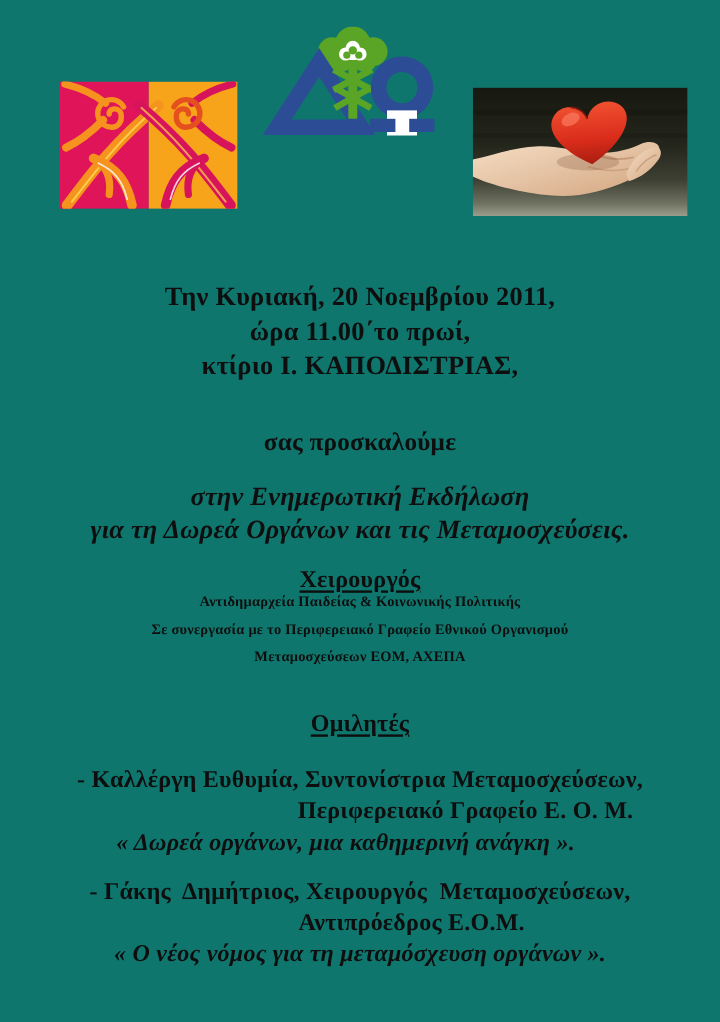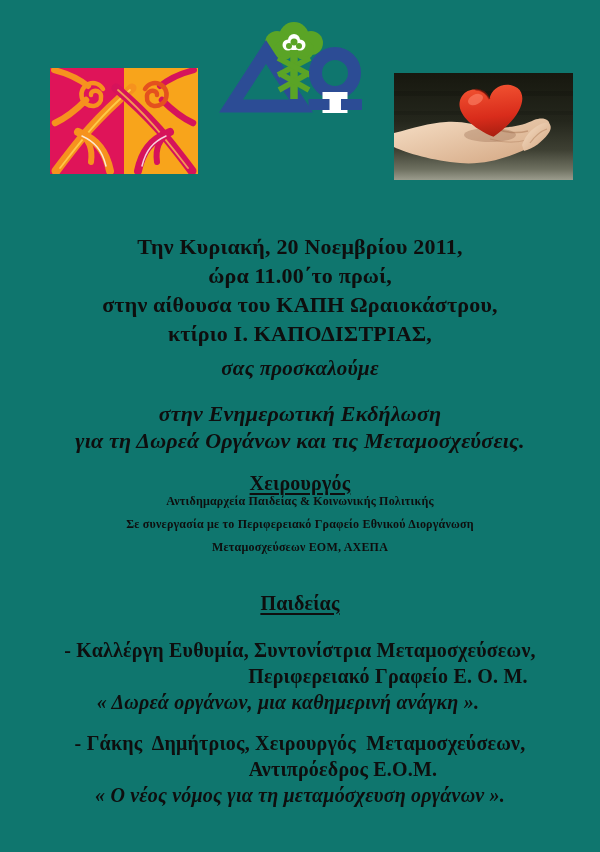--- a/index.html
+++ b/index.html
@@ -10,21 +10,21 @@
   .logo{position:absolute;}
   .logo-left{left:50px;top:68px;}
   .logo-center{left:218px;top:22px;}
   .logo-right{left:394px;top:73px;}
   .sr{position:absolute;width:1px;height:1px;overflow:hidden;clip:rect(0 0 0 0);white-space:nowrap;}
   .t{
     position:absolute;left:0;width:600px;text-align:center;
     font-weight:bold;letter-spacing:0.2px;
   }
   .date-block{top:232px;font-size:22px;line-height:29px;}
-  .invite-line{top:355px;font-size:21px;line-height:26px;font-style:italic;}
+  .invite-line{top:355px;font-size:21px;line-height:26px;}
   .event-block{top:400px;font-size:22px;line-height:27px;font-style:italic;}
   .org-heading{top:471px;font-size:20px;line-height:25px;}
   .org-block{top:490px;font-size:12px;line-height:23px;}
   .sp-heading{top:591px;font-size:20px;line-height:25px;}
   .speaker1{top:637px;font-size:20px;line-height:26px;}
   .speaker2{top:730px;font-size:20px;line-height:26px;}
   .underlined{text-decoration:underline;text-decoration-thickness:2px;text-underline-offset:3px;}
   .speaker-block .line{white-space:pre;}
   .offset88{position:relative;left:88px;}
   .offset43{position:relative;left:43px;}
@@ -143,43 +143,42 @@
       <ellipse cx="83" cy="25" rx="8" ry="5" fill="#ff8a70" opacity="0.55" transform="rotate(-20 83 25)"></ellipse>
     </g>
 
     <path d="M 128 72 C 132 61 140 53 150 50 C 157 48 159 55 154 61 C 148 69 140 75 130 78 Z" fill="url(#sg)"></path>
     <path d="M 136 70 C 141 63 147 58 153 56" stroke="#b98a68" stroke-width="1.2" fill="none" opacity="0.6"></path>
   </svg>
 
   <div class="t date-block">
     <div class="line">Την Κυριακή, 20 Νοεμβρίου 2011,</div>
     <div class="line">ώρα 11.00΄το πρωί,</div>
-    <div class="line">στην αίθουσα του ΚΑΠΗ Ωραιοκάστρου,</div>
     <div class="line">κτίριο Ι. ΚΑΠΟΔΙΣΤΡΙΑΣ,</div>
   </div>
 
   <div class="t invite-line">σας προσκαλούμε</div>
 
   <div class="t event-block">
     <div class="line">στην Ενημερωτική Εκδήλωση</div>
     <div class="line">για τη Δωρεά Οργάνων και τις Μεταμοσχεύσεις.</div>
   </div>
 
   <div class="t org-heading">
     <span class="underlined">Χειρουργός</span>
   </div>
 
   <div class="t org-block">
     <div class="line">Αντιδημαρχεία Παιδείας &amp; Κοινωνικής Πολιτικής</div>
-    <div class="line">Σε συνεργασία με το Περιφερειακό Γραφείο Εθνικού Διοργάνωση</div>
+    <div class="line">Σε συνεργασία με το Περιφερειακό Γραφείο Εθνικού Οργανισμού</div>
     <div class="line">Μεταμοσχεύσεων ΕΟΜ, ΑΧΕΠΑ</div>
   </div>
 
   <div class="t sp-heading">
-    <span class="underlined">Παιδείας</span>
+    <span class="underlined">Ομιλητές</span>
   </div>
 
   <div class="t speaker1 speaker-block">
     <div class="line">- Καλλέργη Ευθυμία, Συντονίστρια Μεταμοσχεύσεων,</div>
     <div class="line offset88">Περιφερειακό Γραφείο Ε. Ο. Μ.</div>
     <div class="line quote offset-12">« Δωρεά οργάνων, μια καθημερινή ανάγκη ».</div>
   </div>
 
   <div class="t speaker2 speaker-block">
     <div class="line">- Γάκης  Δημήτριος, Χειρουργός  Μεταμοσχεύσεων,</div>

